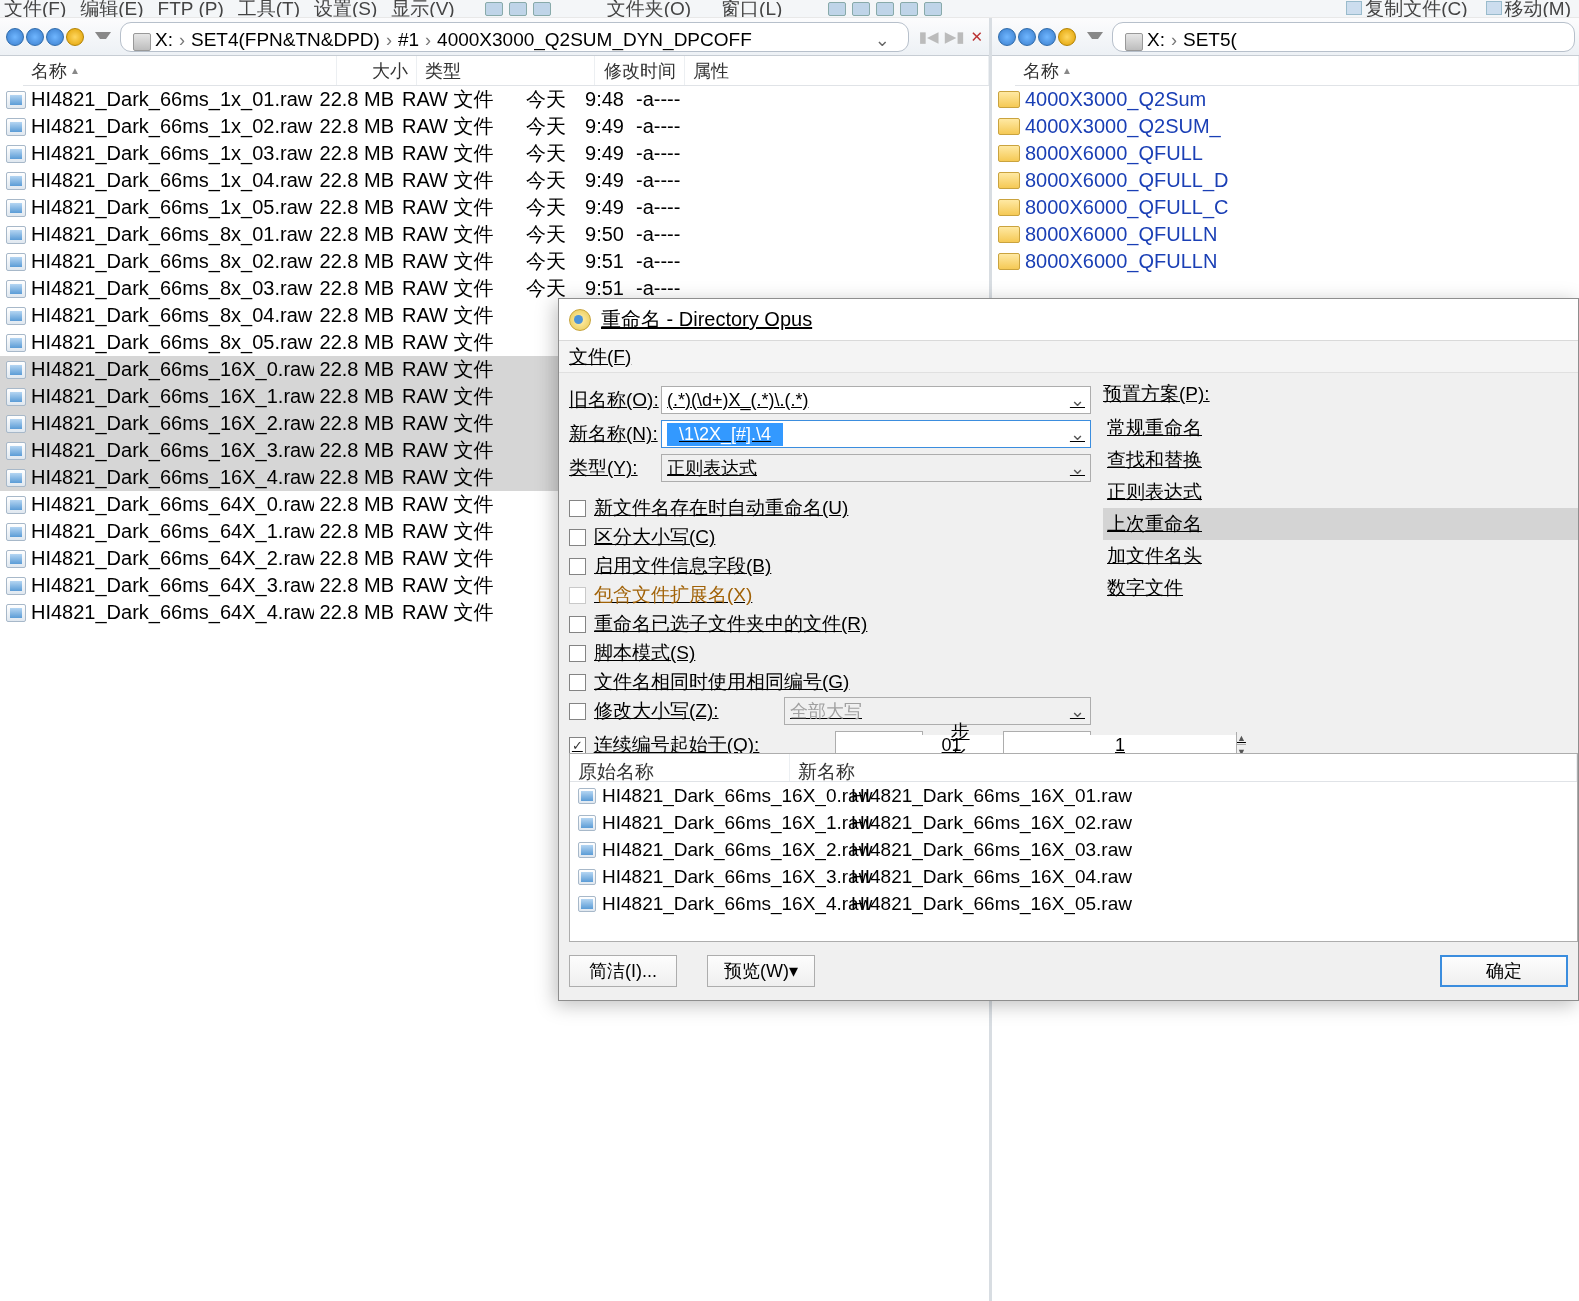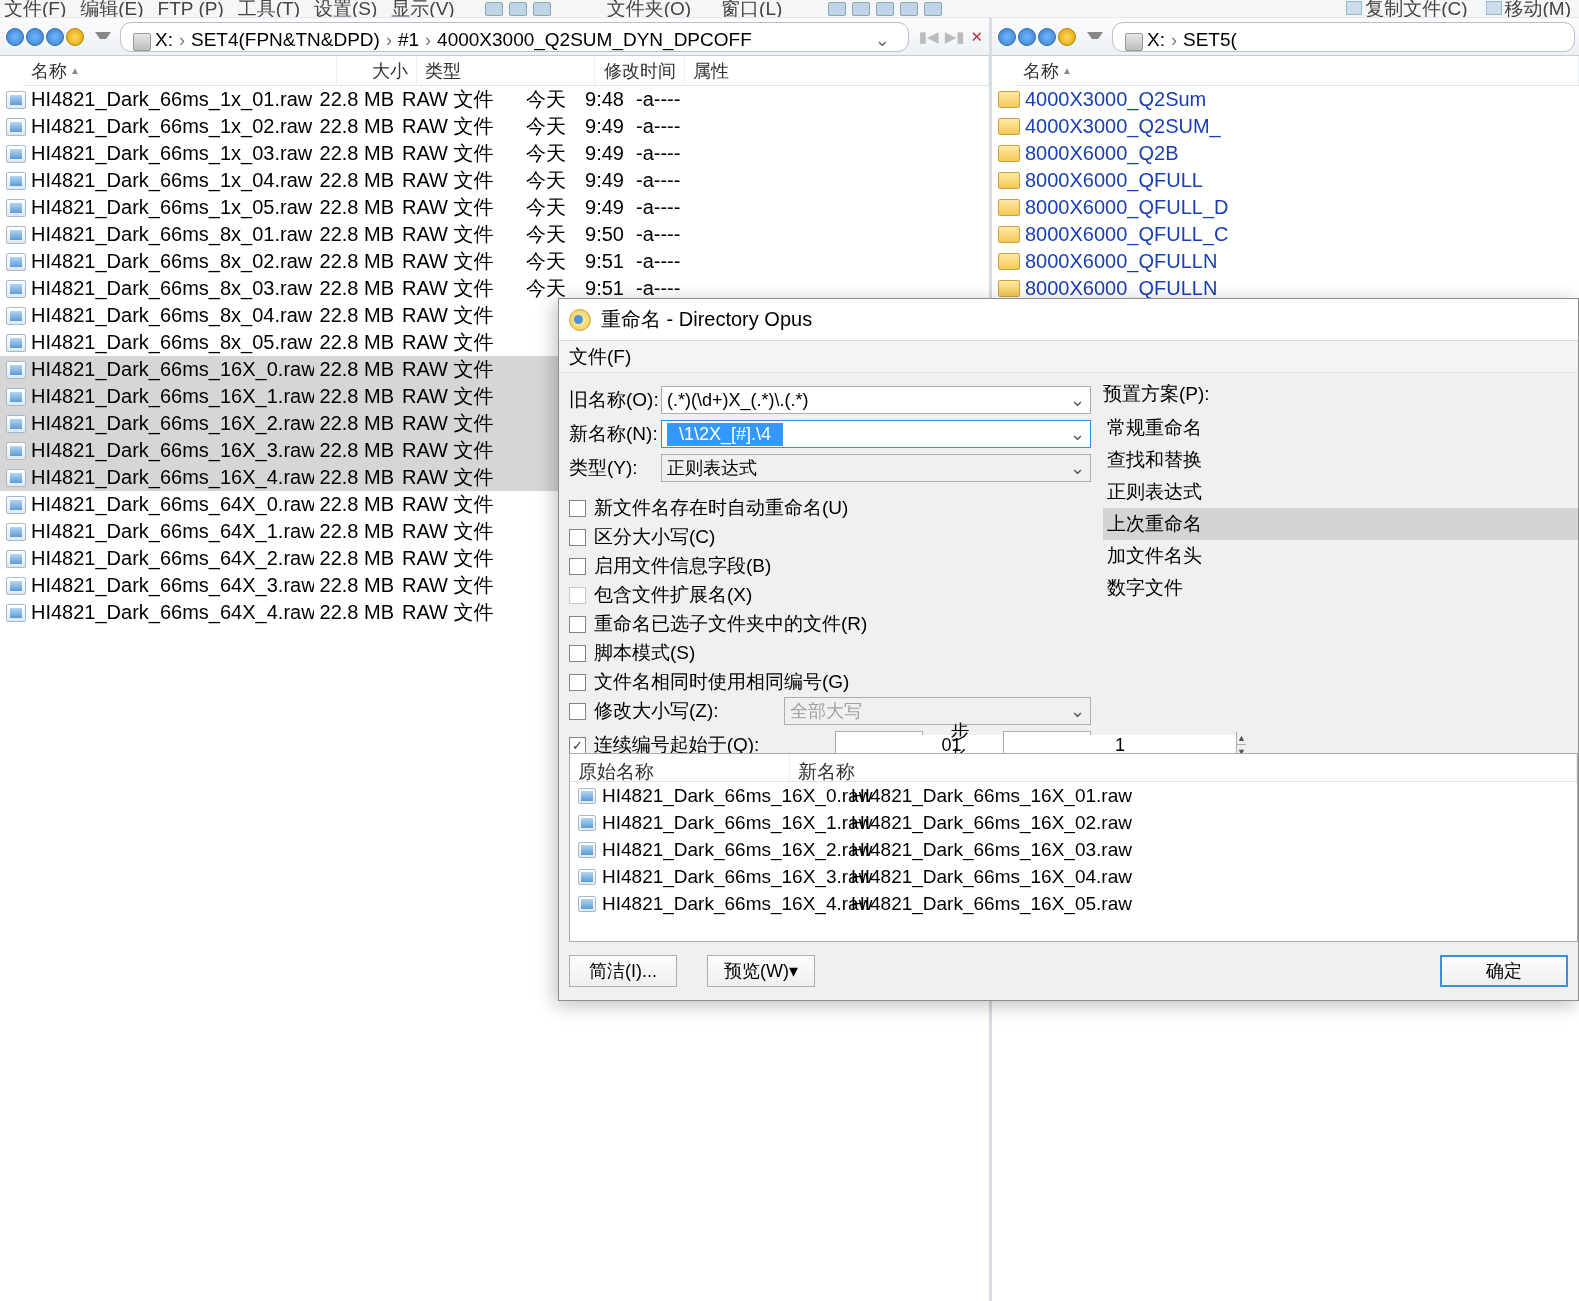--- a/index.html
+++ b/index.html
@@ -43,38 +43,38 @@
 .row .size { width:80px; text-align:right;}
 .row .type { width:100px; padding-left:8px;}
 .row .date { width:78px; text-align:right; padding-right:6px;}
 .row .time { width:58px; text-align:right; padding-right:6px;}
 .row .attr { padding-left:6px;}
 
 .pane-right .row .name { color:#1a3fb5;}
 .folder-ico { width:22px;height:17px; background:linear-gradient(#ffe9a3,#f5c955); border:1px solid #caa33e; border-radius:2px; margin:0 5px 0 6px; flex-shrink:0;}
 
 
-.dialog { position:absolute; left:558px; top:298px; width:1021px; height:703px; background:#f0f0f0; border:1px solid #8e8e8e; box-shadow: -3px 4px 18px rgba(0,0,0,0.25);}
+.dialog { position:absolute; left:558px; top:298px; width:1021px; height:703px; background:#f0f0f0; border:1px solid #8e8e8e; box-shadow: -3px 4px 18px rgba(0,0,0,0.25); text-decoration: underline;}
 .dlg-title { height:42px; background:#fff; display:flex; align-items:center; padding:0 10px; font-size:20px; border-bottom:1px solid #d9d9d9;}
 .dlg-ico { width:22px;height:22px; border-radius:50%; background:radial-gradient(#fff2b5,#e9c64a); border:1px solid #c7a43a; margin-right:10px; position:relative;}
 .dlg-ico::after{content:''; position:absolute; left:4px; top:5px; width:9px; height:9px; background:#4c93d8; border-radius:50%;}
 .dlg-menu { height:32px; display:flex; align-items:center; padding-left:10px; font-size:19px; background:#f4f4f4; border-bottom:1px solid #e0e0e0;}
 .dlg-body { display:flex; padding:8px 0 0 10px;}
 .dlg-left { width:522px;}
 .dlg-right { flex:1; padding-left:12px;}
 .frow { display:flex; align-items:center; margin:4px 0; height:30px;}
 .flabel { width:92px; font-size:19px;}
 .finput { flex:1; height:28px; border:1px solid #adadad; background:#fff; padding:0 5px; font-size:18px;}
 .finput.dd { display:flex; align-items:center; justify-content:space-between;text-align:center;}
 .finput.sel { border:1px solid #3b8dde; background:#fff;}
 .finput.sel .seltext { background:#3399ff; color:#fff; padding:1px 12px;}
 .dd-ar { color:#555;}
 .chkrow { display:flex; align-items:center; height:28px; margin:1px 0; font-size:19px;}
 .chkbox { width:17px;height:17px; border:1px solid #848484; background:#fff; margin:0 8px 0 0; display:flex; align-items:center; justify-content:center; font-size:13px; color:#333;}
-.chkrow.disabled { color:#000000;}
+.chkrow.disabled { color:#a16207;}
 .chkrow.disabled .chkbox { border-color:#c9c9c9;}
 .spinbox { width:88px; height:28px; border:1px solid #adadad; background:#fff; display:flex; align-items:center;}
 .spinbox input { flex:1; border:none; text-align:center; font-size:18px; outline:none;}
 .spin-btns { width:20px; display:flex; flex-direction:column;}
 .spin-btns div { height:13px; border-left:1px solid #adadad; border-bottom:1px solid #adadad; font-size:9px; display:flex; align-items:center; justify-content:center; color:#555;}
 .spin-btns div:last-child{border-bottom:none;}
 .steplbl { margin:0 10px 0 28px; font-size:19px;}
 
 .rheader { font-size:19px; margin-bottom:5px;}
 .ropt { font-size:19px; padding:3px 4px;}
@@ -362,24 +362,20 @@
         </div>
     </div>
     <div class="files" id="right-files">
         <div class="row">
      <div class="folder-ico"></div>
      <div class="name">4000X3000_Q2Sum</div>
    </div>
         <div class="row">
      <div class="folder-ico"></div>
      <div class="name">4000X3000_Q2SUM_</div>
-   </div>
-        <div class="row">
-     <div class="folder-ico"></div>
-     <div class="name">8000X6000_Q2B</div>
    </div>
         <div class="row">
      <div class="folder-ico"></div>
      <div class="name">8000X6000_QFULL</div>
    </div>
         <div class="row">
      <div class="folder-ico"></div>
      <div class="name">8000X6000_QFULL_D</div>
    </div>
         <div class="row">

